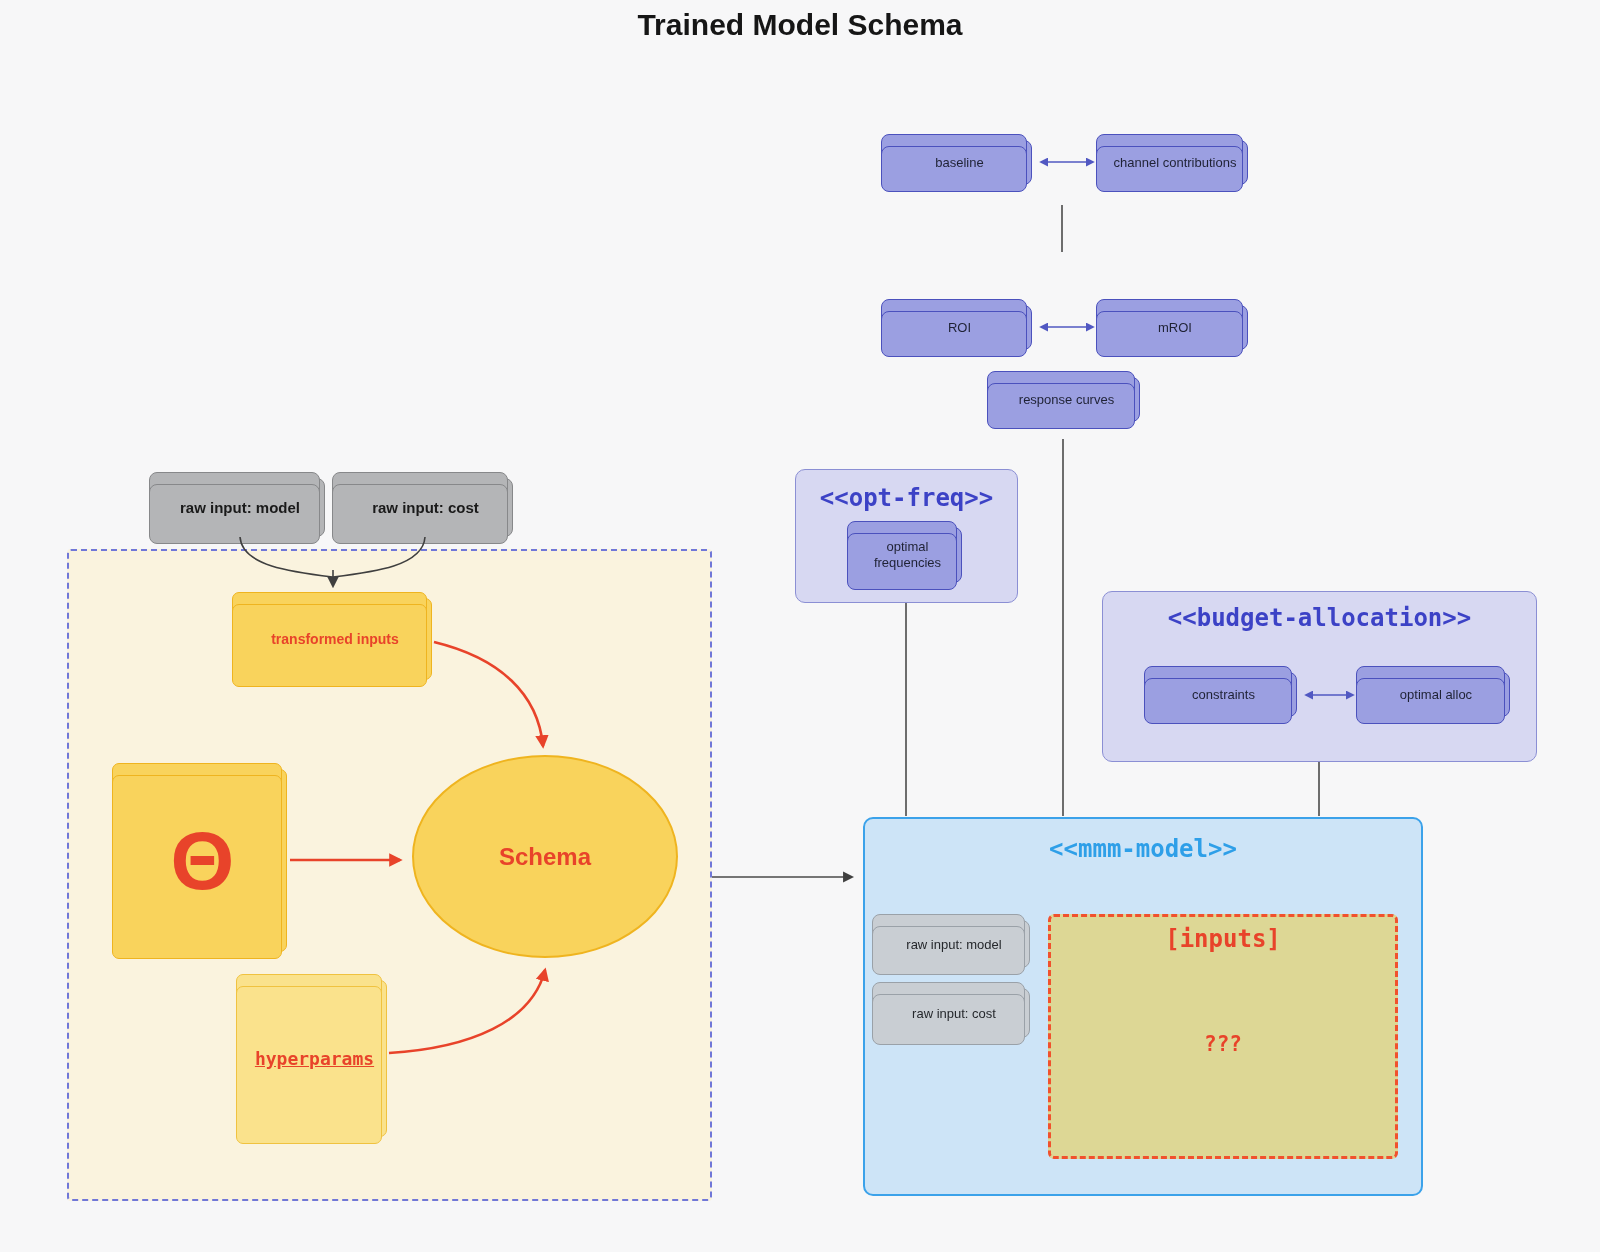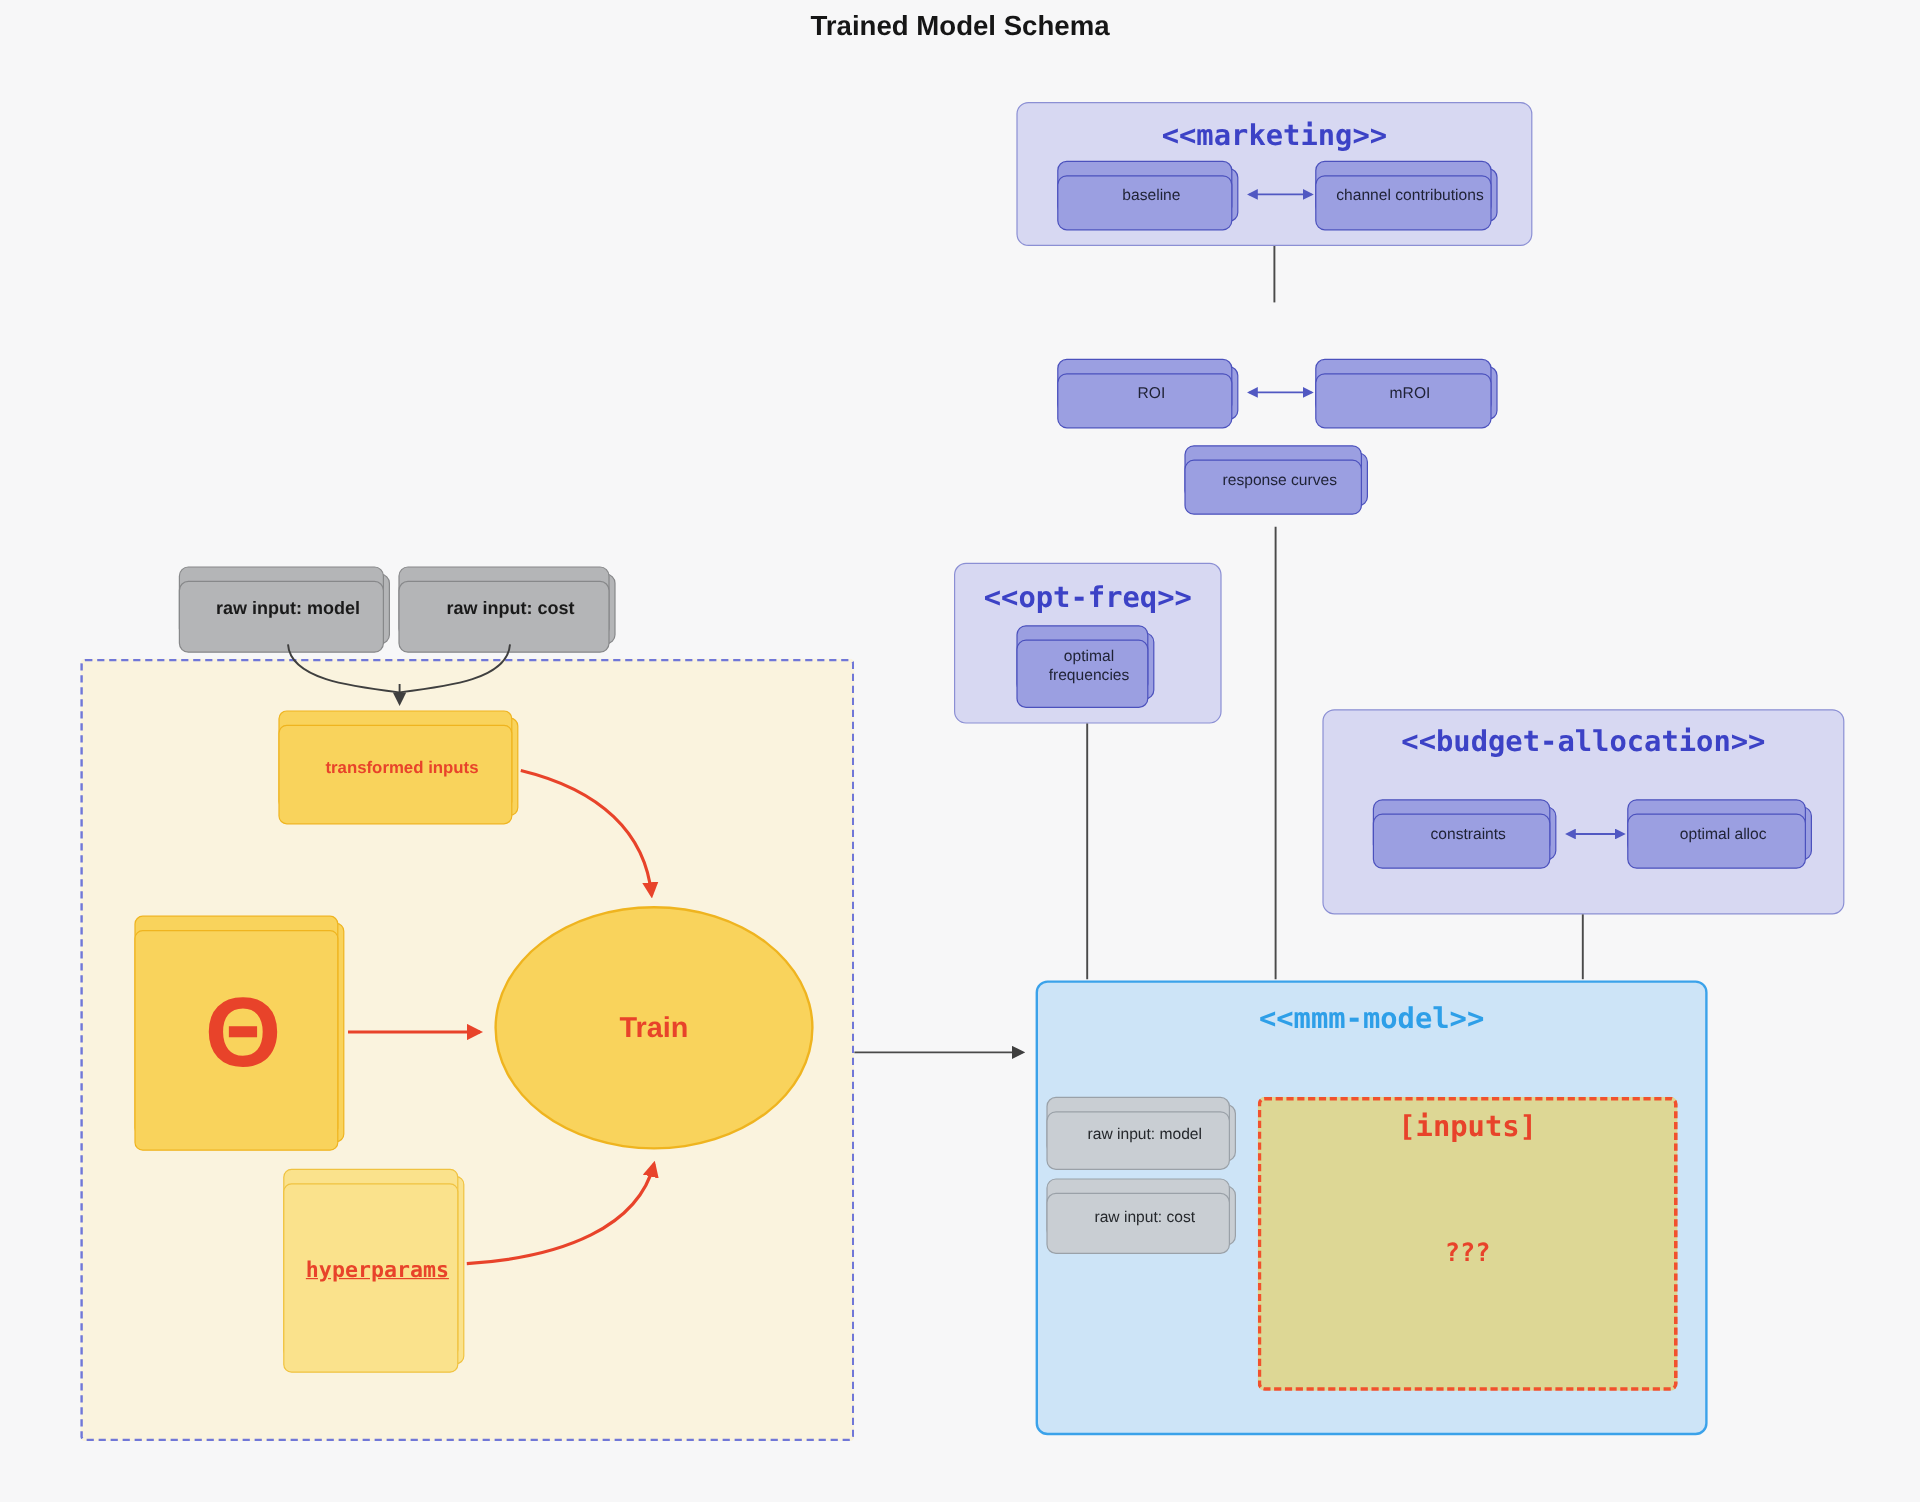--- a/index.html
+++ b/index.html
@@ -1,19 +1,19 @@
 <!DOCTYPE html>
 <html style="--background: #f7f7f8; --lavender-fill: #d7d8f2; --lavender-border: #8b8fd4; --purple-title: #3c42c6; --purple-node-fill: #9b9fe1; --purple-node-border: #4b51bd; --node-text: #1f2235; --connector-purple: #5158c2; --line-gray: #4a4a4a; --gray-node-fill: #b4b5b7; --gray-node-border: #87888a; --gray-node-text: #1a1a1a; --mmm-fill: #cde4f7; --mmm-border: #3ba2ea; --mmm-title: #2e9fe8; --mmm-gray-fill: #c9ced3; --mmm-gray-border: #9aa1a8; --framework-fill: #faf3de; --framework-border: #7077d8; --red: #e8432a; --yellow-fill: #f9d35c; --yellow-border: #efb41f; --yellow-light-fill: #fae28c; --yellow-light-border: #f0c23f; --model-box-fill: #ddd795; --model-box-border: #f1512d;"><head>
 <meta charset="utf-8">
 <style>
   html,body{margin:0;padding:0;background:var(--background,#f7f7f8);}
   .canvas{position:relative;width:1600px;height:1252px;background:var(--background,#f7f7f8);
           font-family:"Liberation Sans",sans-serif;overflow:hidden;}
   .main-title{position:absolute;left:0;top:8px;width:1600px;text-align:center;
-              font-size:23px;font-weight:bold;color:#161616;}
+              font-size:30px;font-weight:bold;color:#161616;}
   
   .container{position:absolute;border-radius:10px;box-sizing:border-box;}
   .lav{background:var(--lavender-fill,#d7d8f2);border:1.4px solid var(--lavender-border,#8b8fd4);}
   .c-title{width:100%;text-align:center;font-family:"DejaVu Sans Mono",monospace;
            font-weight:bold;font-size:24px;color:var(--purple-title,#3c42c6);}
   .mmm{background:var(--mmm-fill,#cde4f7);border:2px solid var(--mmm-border,#3ba2ea);}
   .mmm .c-title{color:var(--mmm-title,#2e9fe8);}
   .framework{background:var(--framework-fill,#faf3de);
              border:2px dashed var(--framework-border,#7077d8);border-radius:4px;}
   .fw-label{position:absolute;text-align:center;font-size:28px;font-weight:bold;
@@ -59,23 +59,20 @@
 </style>
 </head>
 <body>
 
 <div class="canvas">
 
   <div class="main-title">Trained Model Schema</div>
 
   <div class="container framework pad-t13" style="left:67px;top:549px;width:645px;height:652px;"></div>
 
-  <div class="container lav pad-t13" style="left:847px;top:85px;width:430px;height:120px;">
-    <div class="c-title">&lt;&lt;marketing&gt;&gt;</div>
-  </div>
 
 
   <div class="container lav pad-t14" style="left:795px;top:469px;width:223px;height:134px;">
     <div class="c-title">&lt;&lt;opt-freq&gt;&gt;</div>
   </div>
 
   <div class="container lav pad-t12" style="left:1102px;top:591px;width:435px;height:171px;">
     <div class="c-title">&lt;&lt;budget-allocation&gt;&gt;</div>
   </div>
 
@@ -120,21 +117,21 @@
 
   <div class="stack n-yellow t-red-sm" style="left:238px;top:598px;width:194px;height:82px;">
     <span>transformed inputs</span>
     </div>
 
   <div class="stack n-yellow" style="left:118px;top:769px;width:169px;height:183px;">
     <span class="theta-glyph">Θ</span>
     </div>
 
   <div class="ellipse" style="left:412px;top:755px;width:266px;height:203px;">
-    <span>Train</span>
+    <span>Schema</span>
     </div>
 
   <div class="stack n-yellow n-yellow-lt t-red-mono" style="left:242px;top:980px;width:145px;height:157px;">
     <span>hyperparams</span>
     </div>
 
   <div class="stack n-gray-lt" style="left:878px;top:920px;width:152px;height:48px;">
     <span>raw input: model</span>
     </div>
   <div class="stack n-gray-lt" style="left:878px;top:988px;width:152px;height:50px;">

